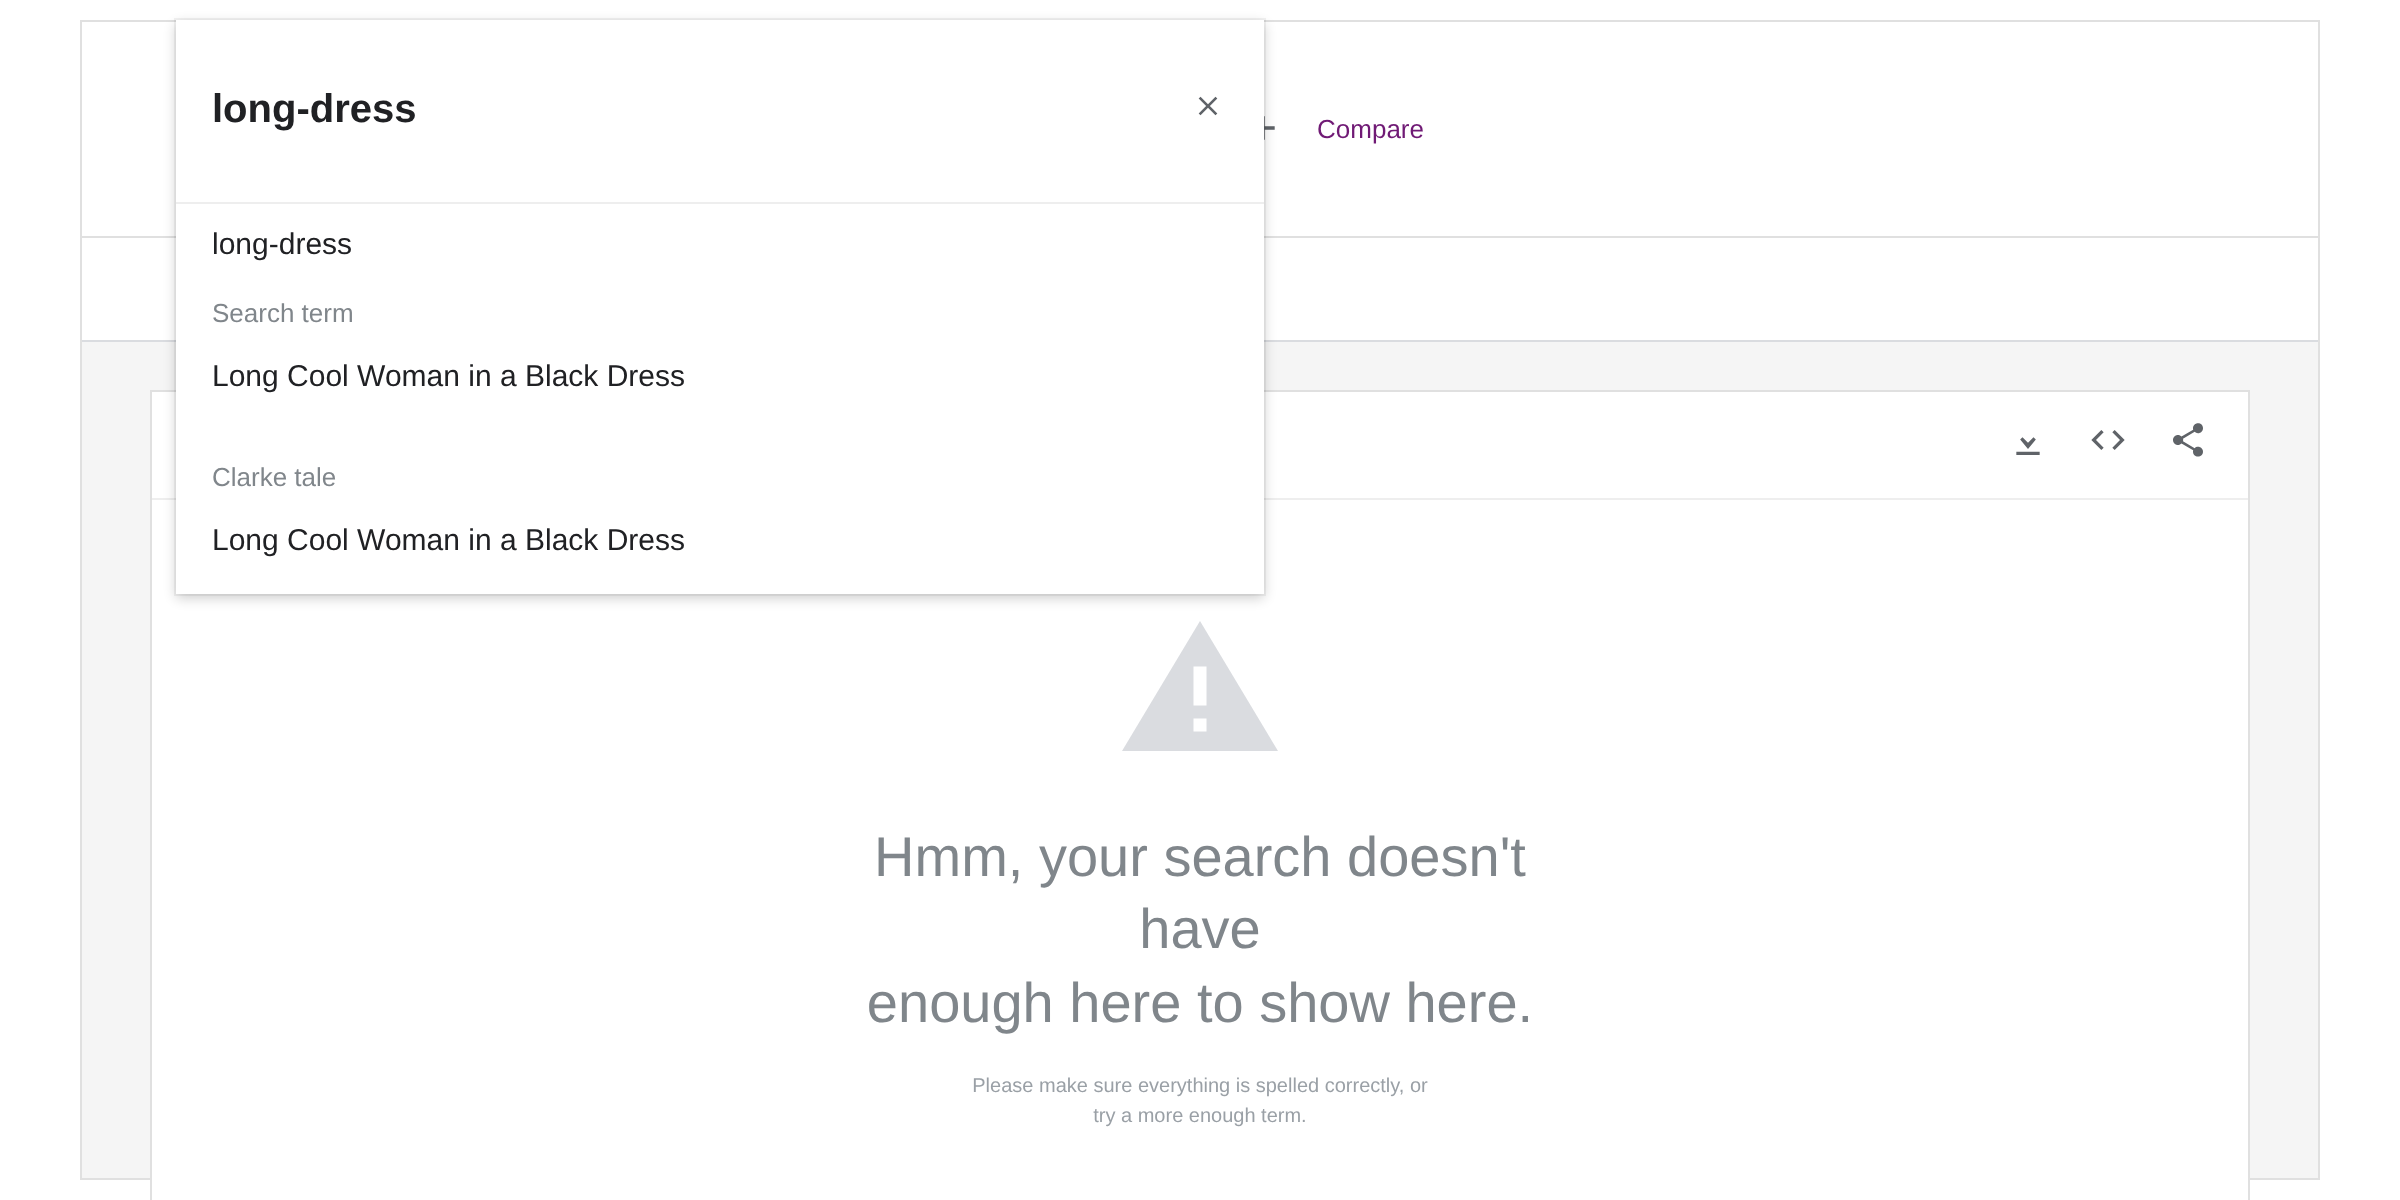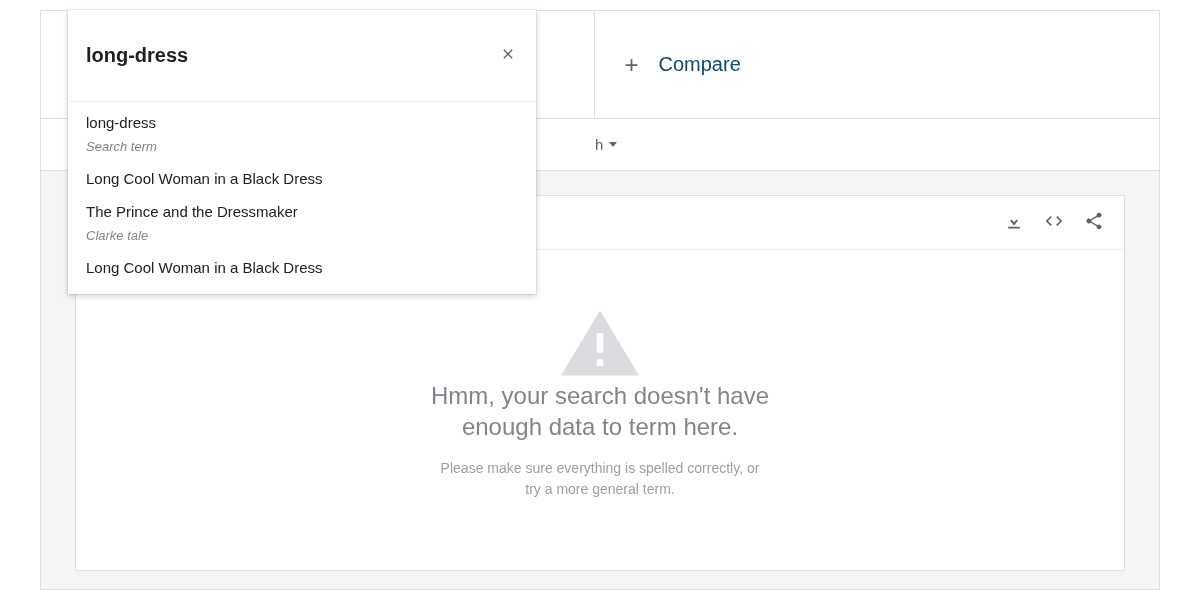--- a/index.html
+++ b/index.html
@@ -45,22 +45,22 @@
     padding: 0 30px;
     gap: 20px;
     color: #5f6368;
   }
   .plus-icon {
     font-size: 24px;
     color: #5f6368;
     font-weight: 300;
   }
   .compare-label {
-    font-size: 20px;
-    color: #0c4a6e;
+    font-size: 13px;
+    color: #701a75;
   }
   .filter-row {
     height: 52px;
     background: #ffffff;
     border-bottom: 1px solid #dadce0;
     display: flex;
     align-items: center;
     padding: 0 24px;
     color: #5f6368;
     font-size: 15px;
@@ -105,40 +105,40 @@
     flex-direction: column;
     align-items: center;
     text-align: center;
   }
   .warn-triangle svg {
     width: 78px;
     height: 66px;
     fill: #dadce0;
   }
   .empty-title {
-    font-size: 24px;
+    font-size: 28px;
     color: #80868b;
-    margin-top: 0;
+    margin-top: 30px;
     line-height: 1.3;
     max-width: 380px;
   }
   .empty-sub {
-    font-size: 14px;
+    font-size: 10px;
     color: #9aa0a6;
     margin-top: 16px;
     line-height: 1.5;
     max-width: 340px;
   }
 
   
   .search-overlay {
     position: absolute;
     top: 10px;
-    left: 68px;
-    width: 468px;
+    left: 88px;
+    width: 544px;
     background: #ffffff;
     box-shadow: 0 2px 6px rgba(0,0,0,0.2), 0 0 0 1px rgba(0,0,0,0.05);
     z-index: 50;
   }
   .search-input-wrap {
     display: flex;
     align-items: center;
     padding: 34px 18px 34px 18px;
     border-bottom: 1px solid #eeeeee;
     gap: 10px;
@@ -171,22 +171,21 @@
     padding: 8px 18px 8px 18px;
     cursor: pointer;
   }
   .sugg-title {
     font-size: 15px;
     color: #202124;
   }
   .sugg-sub {
     font-size: 13px;
     color: #80868b;
-    margin-top: 8px;
-    font-style: italic;
+    margin-top: 18px;
   }
 </style>
 </head>
 <body>
 
 <div class="outer">
 
   <div class="top-row">
     <div class="search-cell"></div>
     <div class="compare-cell">
@@ -224,25 +223,25 @@
       <div class="card-body">
         <span class="warn-triangle">
           <svg viewBox="0 0 24 20">
               <path d="M12 0 L24 20 L0 20 Z"></path>
               <rect x="11" y="7" width="2" height="6" fill="#ffffff"></rect>
               <rect x="11" y="15" width="2" height="2" fill="#ffffff"></rect>
             </svg>
         </span>
         <div class="empty-title">
           <span>Hmm, your search doesn't have</span><br>
-          <span>enough data to term here.</span>
+          <span>enough here to show here.</span>
         </div>
         <div class="empty-sub">
           <span>Please make sure everything is spelled correctly, or</span><br>
-          <span>try a more general term.</span>
+          <span>try a more enough term.</span>
         </div>
       </div>
     </div>
   </div>
 
 </div>
 
 <div class="search-overlay">
   <div class="search-input-wrap">
     <input class="search-input" type="text" value="long-dress" style="">
@@ -256,20 +255,19 @@
   </div>
   <div class="suggestions">
     <div class="sugg-item">
       <div class="sugg-title">long-dress</div>
       <div class="sugg-sub">Search term</div>
     </div>
     <div class="sugg-item">
       <div class="sugg-title">Long Cool Woman in a Black Dress</div>
     </div>
     <div class="sugg-item">
-      <div class="sugg-title">The Prince and the Dressmaker</div>
       <div class="sugg-sub">Clarke tale</div>
     </div>
     <div class="sugg-item">
       <div class="sugg-title">Long Cool Woman in a Black Dress</div>
     </div>
   </div>
 </div>
 
 </body></html>

